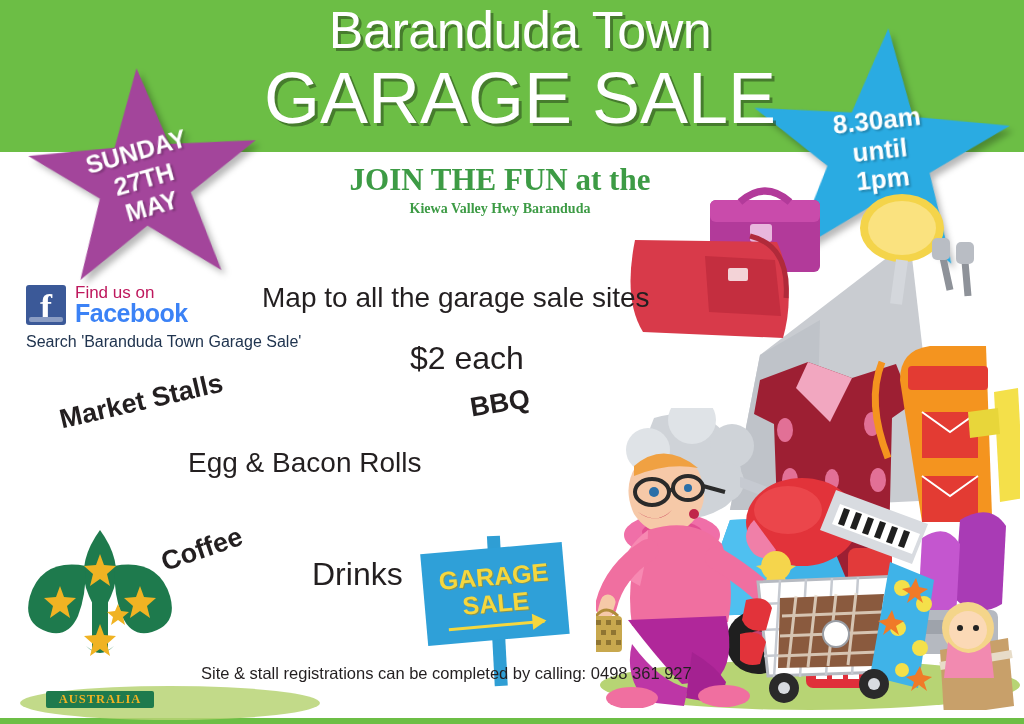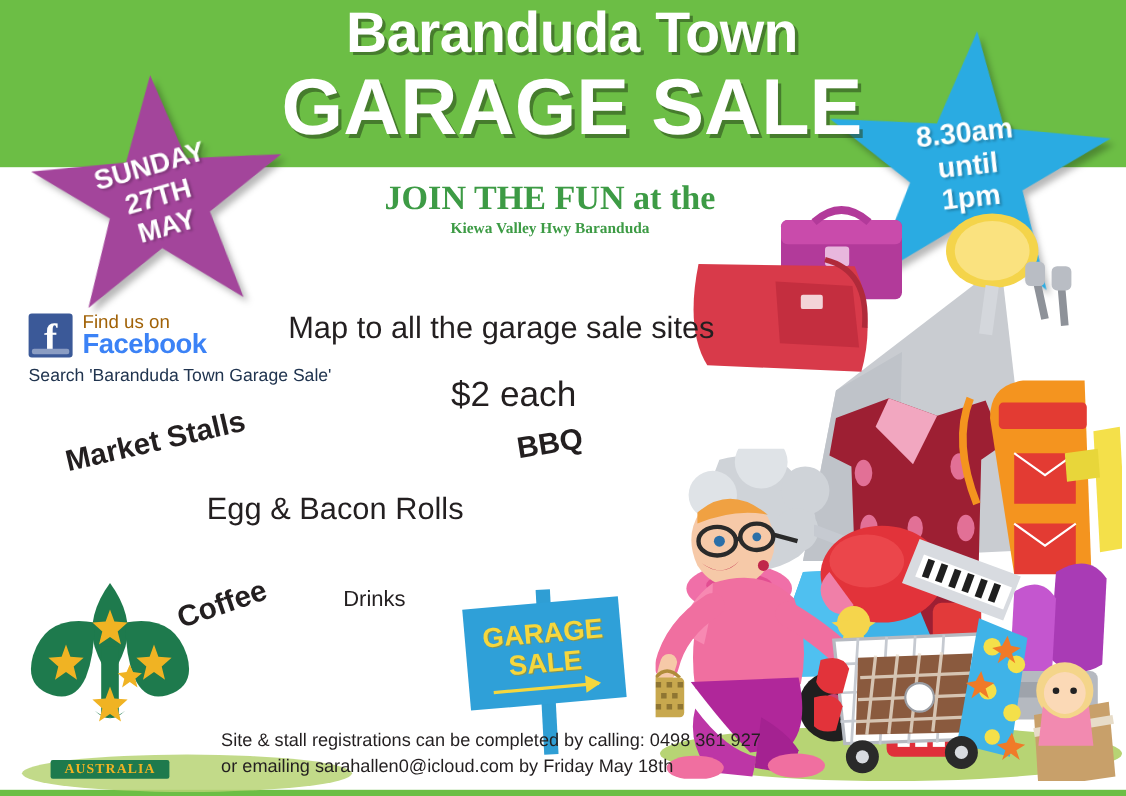--- a/index.html
+++ b/index.html
@@ -33,21 +33,21 @@
     position:absolute;left:20px;top:686px;width:300px;height:34px;
     background:#b7d474;border-radius:50%;opacity:.85;
   }
 
   
   .title-wrap{
     position:absolute;left:180px;top:4px;width:680px;
     text-align:center;z-index:8;pointer-events:none;
   }
   .title1,.title2{
-    color:#ffffff;font-weight:bold;line-height:1.0;
+    color:#ffffff;font-weight:normal;line-height:1.0;
     text-shadow:3px 3px 0 rgba(40,70,25,.55);
     white-space:nowrap;
   }
   .title1{font-size:52px;letter-spacing:-.5px;margin-bottom:6px;}
   .title2{font-size:72px;letter-spacing:0px;}
 
   
   .subhead{
     position:absolute;left:250px;top:162px;width:500px;text-align:center;z-index:8;
     font-family:"Liberation Serif",serif;color:#3d9b45;
@@ -87,33 +87,33 @@
   .fb-logo .f-glyph{
     position:absolute;left:0;right:0;top:4px;text-align:center;
     color:#ffffff;font-size:36px;font-weight:bold;
     font-family:"Liberation Serif",serif;line-height:1;
   }
   .fb-logo .f-bar{
     position:absolute;left:3px;right:3px;bottom:3px;height:5px;
     background:#8b9dc3;border-radius:2px;
   }
   .fb-txt{line-height:1.0;}
-  .fb-find{font-size:17px;color:#a16207;}
+  .fb-find{font-size:17px;color:#be185d;}
   .fb-name{font-size:25px;color:#3b82f6;font-weight:bold;letter-spacing:-.5px;}
   .fb-search{font-size:16px;color:#20344f;margin-top:7px;white-space:nowrap;}
 
   
   .info{position:absolute;color:#231f20;z-index:7;white-space:nowrap;}
   .map-line{left:262px;top:282px;font-size:28px;}
   .price-line{left:410px;top:340px;font-size:32px;}
   .market{left:58px;top:386px;font-size:27px;font-weight:bold;transform:rotate(-13deg);}
   .bbq{left:470px;top:388px;font-size:27px;font-weight:bold;transform:rotate(-9deg);}
   .egg{left:188px;top:447px;font-size:28px;font-weight:normal;}
   .coffee{left:160px;top:534px;font-size:27px;font-weight:bold;transform:rotate(-19deg);}
-  .drinks{left:312px;top:534px;font-size:20px;}
+  .drinks{left:312px;top:556px;font-size:32px;}
 
   
   .footer{
     position:absolute;left:166px;top:662px;z-index:9;
     font-size:16.5px;color:#231f20;line-height:1.45;margin-left:35px;
   }
 
   
   .scouts{position:absolute;left:24px;top:528px;width:152px;height:180px;z-index:7;}
   .scouts-word{
@@ -454,16 +454,15 @@
       <div class="sign-txt">
         <div>GARAGE</div>
         <div class="sign-txt2">SALE</div>
       </div>
       <div class="sign-arrow"></div>
     </div>
   </div>
 
   <div class="footer">
     <div>Site &amp; stall registrations can be completed by calling: 0498 361 927</div>
-    <div>or emailing sarahallen0@icloud.com by Friday May 18th</div>
   </div>
 
 </div>
 
 </body></html>

